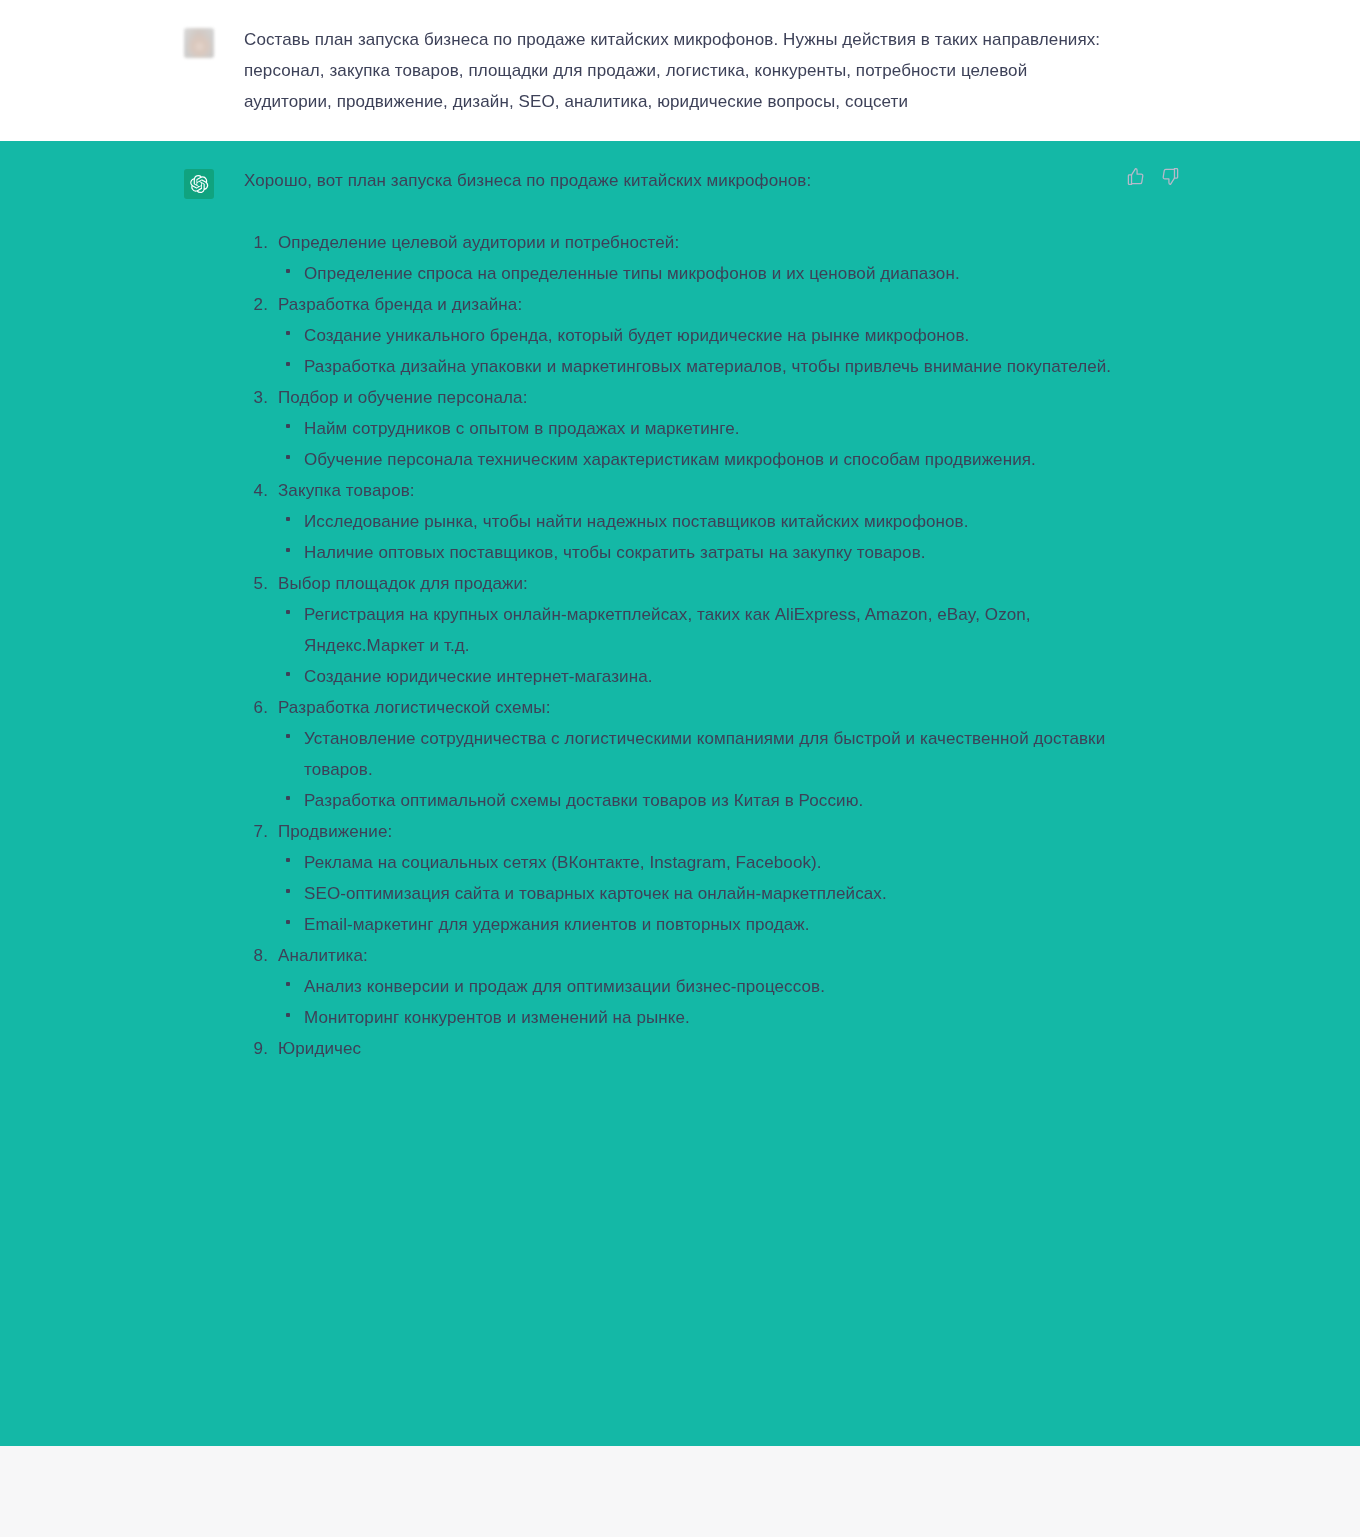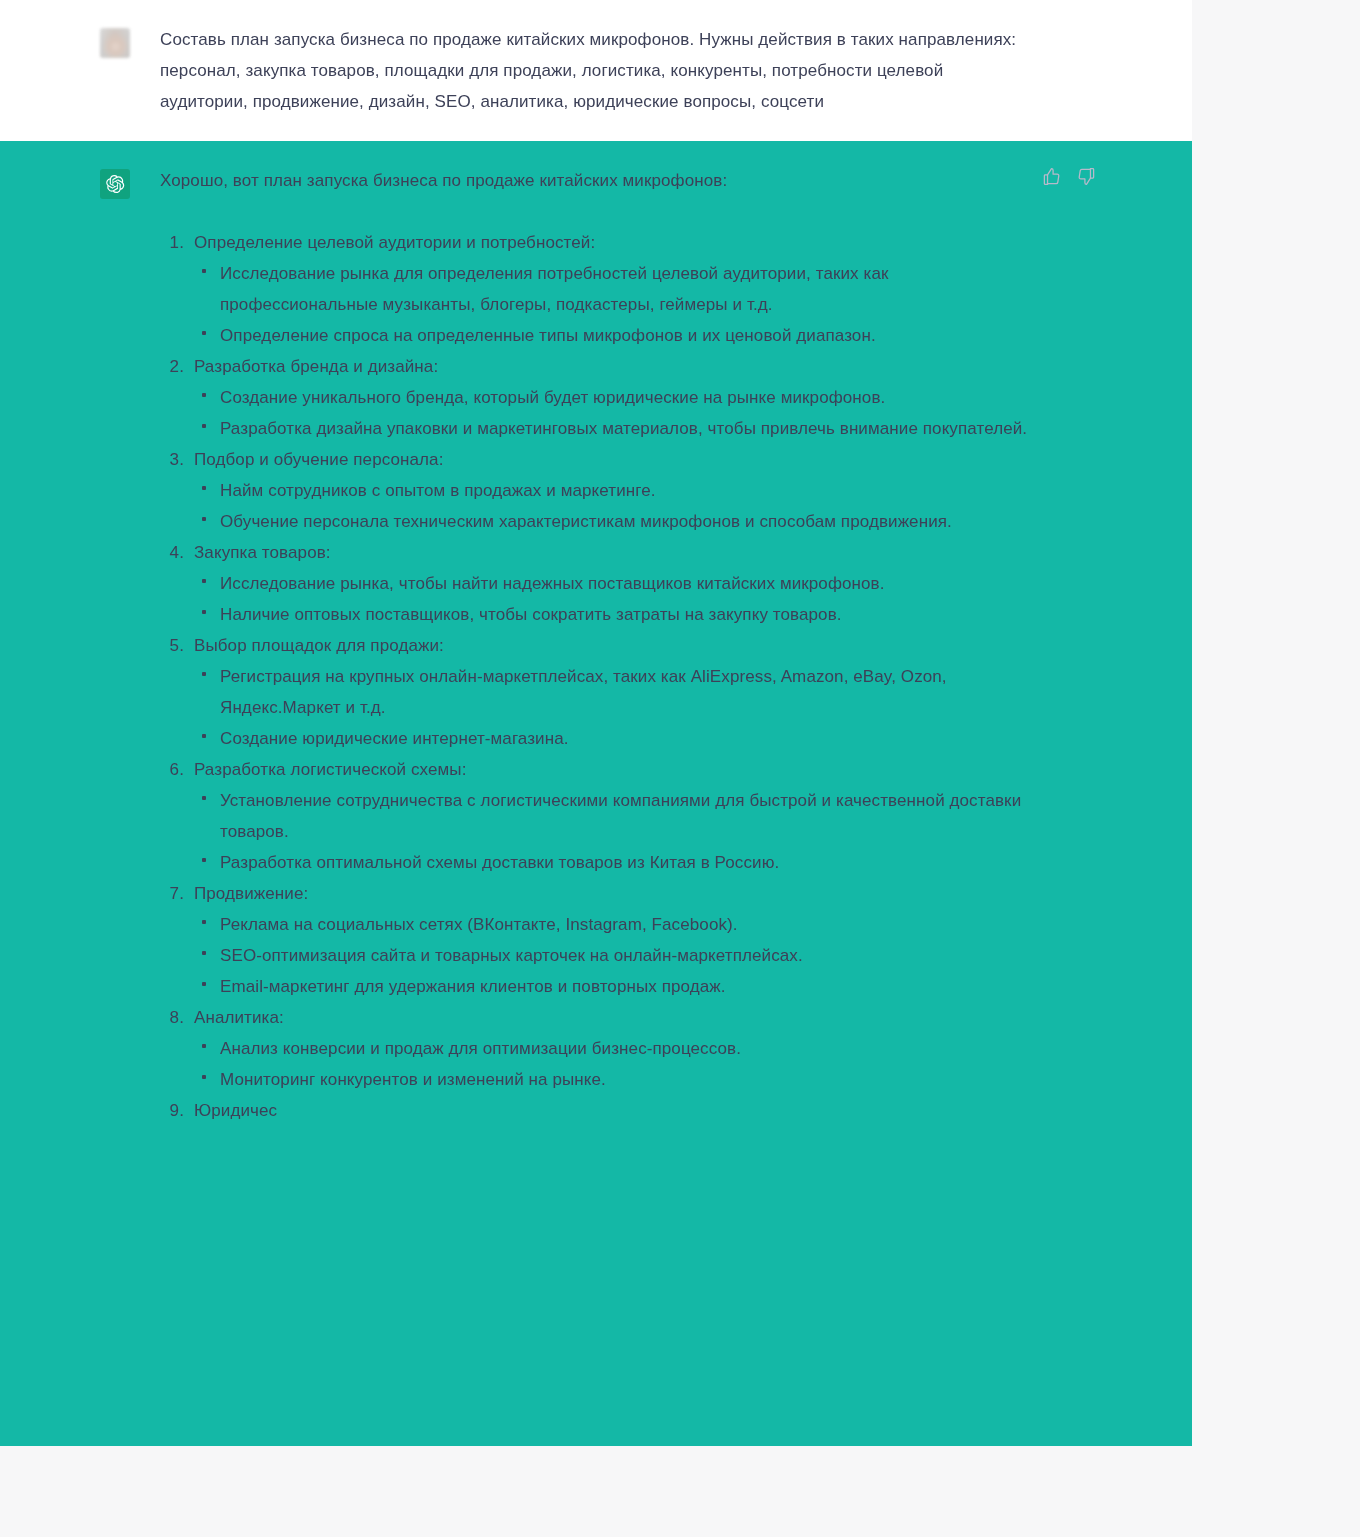--- a/index.html
+++ b/index.html
@@ -2,21 +2,21 @@
 <html><head>
 <meta charset="utf-8">
 <style>
   * { box-sizing: border-box; }
   html, body {
     margin: 0; padding: 0;
     width: 1360px;
     background: #f7f7f8;
     font-family: "Liberation Sans", "DejaVu Sans", sans-serif;
   }
-  .page { width: 1192px; min-height: 1537px; position: relative; }
+  .page { width: 1360px; min-height: 1537px; position: relative; }
 
   
   .msg { width: 100%; }
   .msg-user { background: #ffffff; }
   .msg-assistant { background: #14b8a6; min-height: 1305px; }
 
   .msg-inner {
     position: relative;
     max-width: 1000px;
     margin: 0 auto;
@@ -147,21 +147,20 @@
       </div>
 
       <div class="content">
         <p class="intro">Хорошо, вот план запуска бизнеса по продаже китайских микрофонов:</p>
 
         <ol class="plan" id="plan-list">
             <li>
               <span class="num">1.</span>
               <span class="head">Определение целевой аудитории и потребностей:</span>
               <ul class="sub">
-                <li>Исследование рынка для определения потребностей целевой аудитории, таких как профессиональные музыканты, блогеры, подкастеры, геймеры и т.д.</li>
                 <li>Определение спроса на определенные типы микрофонов и их ценовой диапазон.</li>
               </ul>
             </li>
             <li>
               <span class="num">2.</span>
               <span class="head">Разработка бренда и дизайна:</span>
               <ul class="sub">
                 <li>Создание уникального бренда, который будет юридические на рынке микрофонов.</li>
                 <li>Разработка дизайна упаковки и маркетинговых материалов, чтобы привлечь внимание покупателей.</li>
               </ul>

